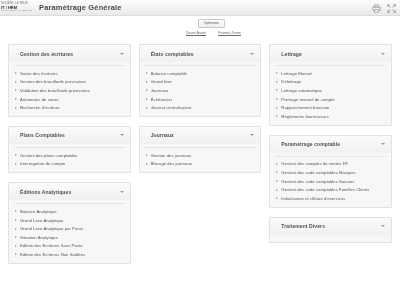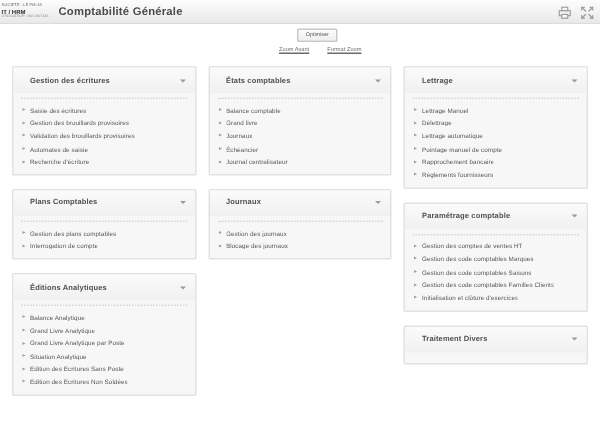--- a/index.html
+++ b/index.html
@@ -120,21 +120,21 @@
 </style>
 </head>
 <body>
 
 <div class="titlebar">
   <div class="brand">
     <span class="brand-l1">SOCIETE : LE PM-18</span>
     <span class="brand-l2">IT / HRM</span>
     <span class="brand-l3">UTILISATEUR : INA SN/7432 - Pur AG/DRA</span>
   </div>
-  <span class="app-title">Comptabilité Générale</span>
+  <span class="app-title">Paramétrage Générale</span>
 
   <div class="tb-actions">
     <span>
       <svg class="tb-icon" viewBox="0 0 16 16" fill="none" stroke="#6b6b6b" stroke-width="1.4">
         <rect x="4.5" y="1.5" width="7" height="4"></rect>
         <rect x="1.5" y="5.5" width="13" height="6"></rect>
         <rect x="4.5" y="10" width="7" height="4.5" fill="#ffffff"></rect>
       </svg>
     </span>
     <span>

